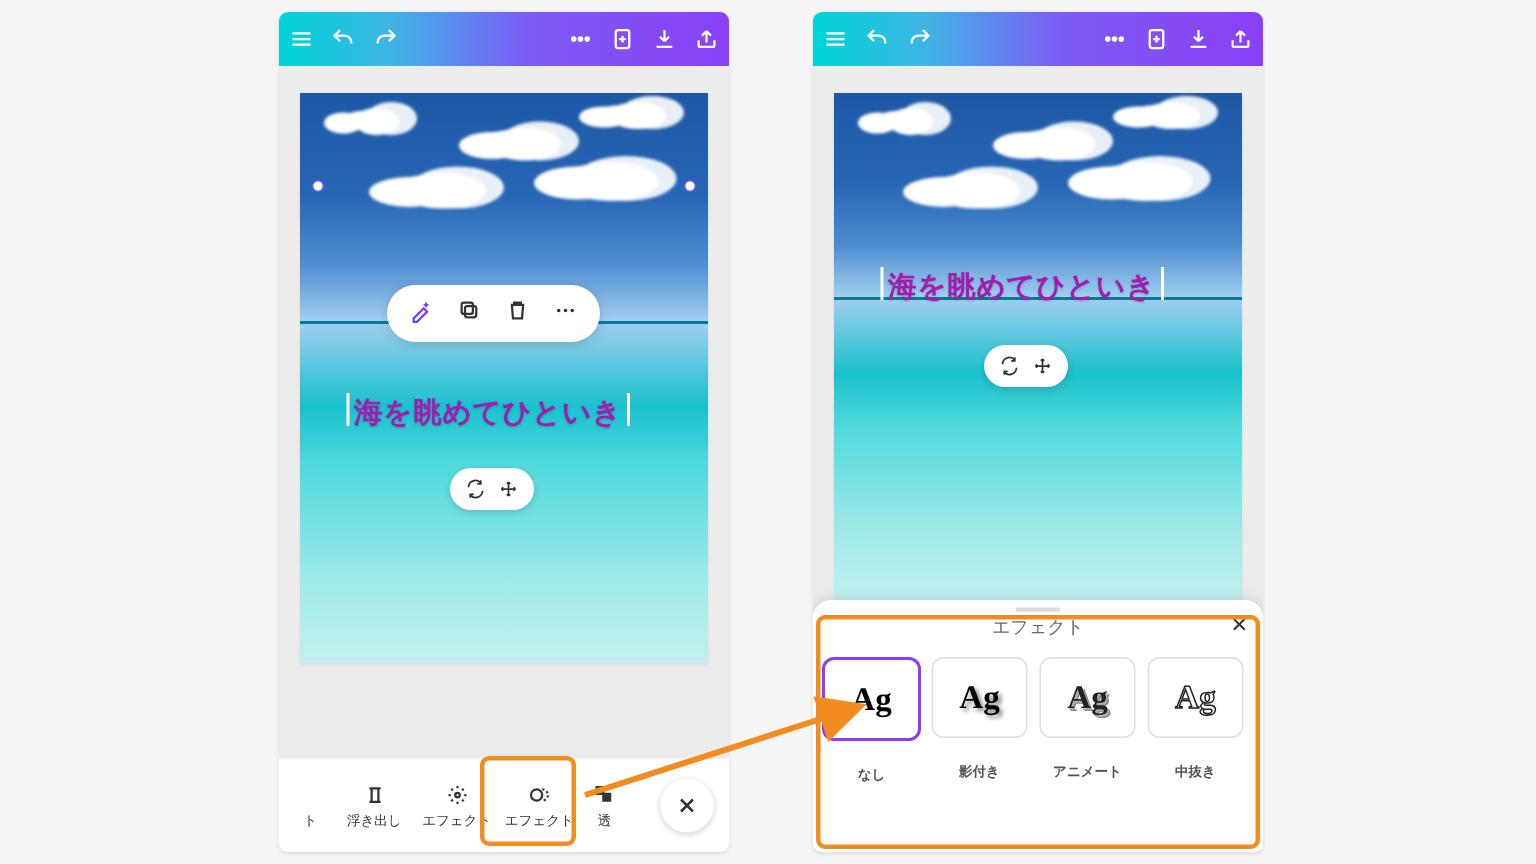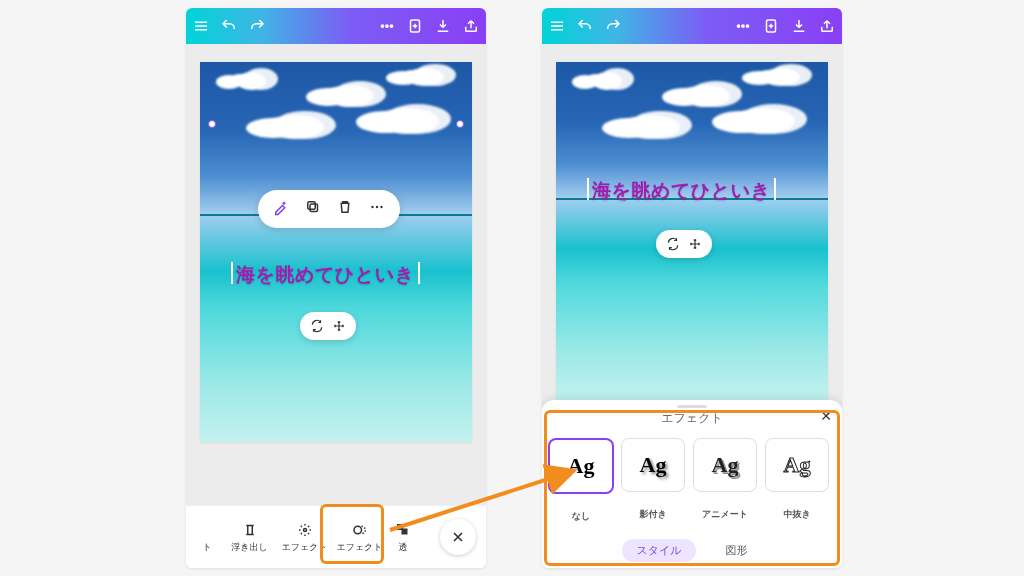--- a/index.html
+++ b/index.html
@@ -282,24 +282,20 @@
       </div>
       <div class="effect-card">
         <div class="effect-preview eff-emboss">Ag</div>
         <div class="effect-label">アニメート</div>
       </div>
       <div class="effect-card">
         <div class="effect-preview eff-outline">Ag</div>
         <div class="effect-label">中抜き</div>
       </div>
     </div>
-    <div class="tabs">
-      <div class="tab active">スタイル</div>
-      <div class="tab">図形</div>
-    </div>
   </div>
   <div class="highlight-box hb-sheet" style=""></div>
 </div>
 
 <svg class="arrow" style="left:380px;top:460px;width:210px;height:80px" viewBox="0 0 210 80">
   <defs>
       <marker id="ah" markerWidth="8" markerHeight="8" refX="6" refY="4" orient="auto">
         <path d="M0 0L8 4L0 8z" fill="#f28c1e"></path>
       </marker>
     </defs>

